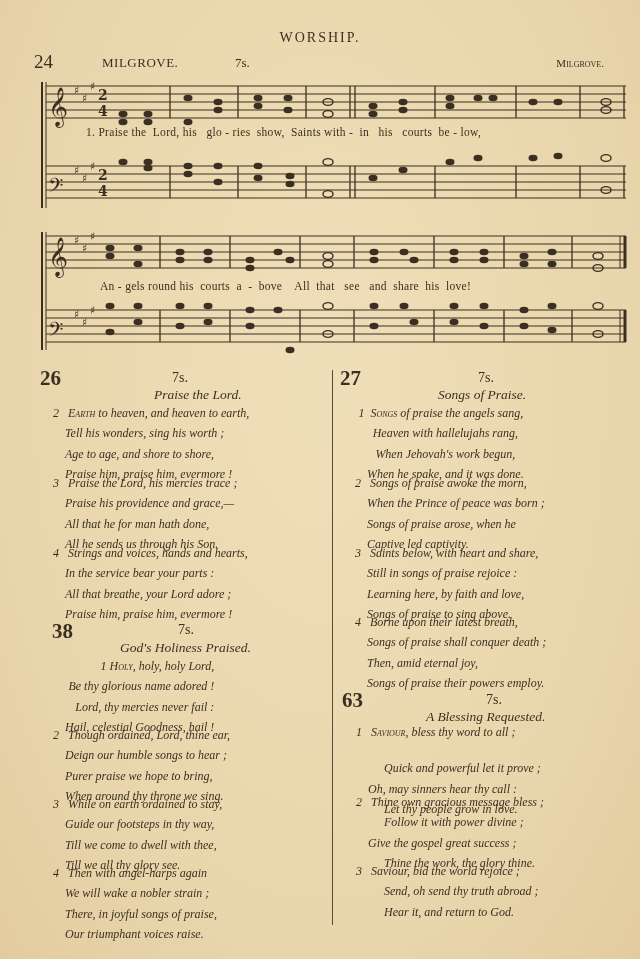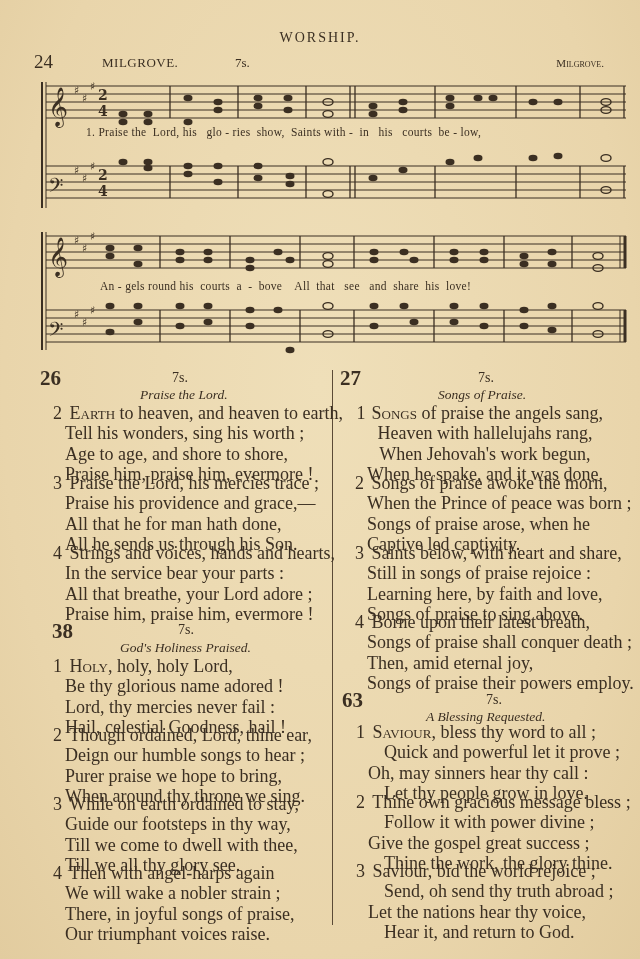--- a/index.html
+++ b/index.html
@@ -12,21 +12,21 @@
   .tune-name{position:absolute;left:102px;top:55px;font-size:13px;letter-spacing:0.5px;}
   .tune-meter{position:absolute;left:235px;top:55px;font-size:13px;}
   .tune-right{position:absolute;right:36px;top:57px;font-size:11px;font-variant:small-caps;}
   .system{position:absolute;left:38px;width:592px;}
   .staffsvg{position:absolute;left:0;top:0;}
   .lyric{position:absolute;font-size:11.5px;white-space:pre;letter-spacing:0.3px;}
   .hymn{position:absolute;}
   .hnum{position:absolute;font-size:21px;font-weight:bold;}
   .meter{position:absolute;font-size:14px;}
   .htitle{position:absolute;font-style:italic;font-size:13.5px;white-space:nowrap;}
-  .stanza{position:absolute;font-size:18px;line-height:20.3px;}
+  .stanza{position:absolute;font-size:12px;line-height:20.3px;font-style:italic;}
   .line{white-space:nowrap;}
   .snum{display:inline-block;width:12px;}
   .ind{padding-left:12px;}
   .sc{font-variant:small-caps;}
   .divider{position:absolute;left:332px;top:370px;width:1px;height:555px;background:#5b4a36;}
 </style>
 </head>
 <body>
 
 <div class="page">
@@ -254,21 +254,21 @@
       </g>
     </svg>
     <div class="lyric" style="left:62px;top:58px;">An - gels round his  courts  a  -  bove    All  that   see   and  share  his  love!</div>
   </div>
 
   <div class="divider"></div>
 
   <div class="hymn">
     <div class="hnum" style="left:40px;top:366px;">26</div>
     <div class="meter" style="left:172px;top:370px;">7s.</div>
-    <div class="htitle" style="left:140px;top:387px;">Praise the Lord.</div>
+    <div class="htitle" style="left:154px;top:387px;">Praise the Lord.</div>
     <div class="stanza" style="left:53px;top:403px;">
       <div class="line"><span class="snum">2</span> <span class="sc">Earth</span><span> to heaven, and heaven to earth,</span></div>
       <div class="line ind">Tell his wonders, sing his worth ;</div>
       <div class="line ind">Age to age, and shore to shore,</div>
       <div class="line ind">Praise him, praise him, evermore !</div>
     </div>
     <div class="stanza" style="left:53px;top:473px;">
       <div class="line"><span class="snum">3</span> <span>Praise the Lord, his mercies trace ;</span></div>
       <div class="line ind">Praise his providence and grace,—</div>
       <div class="line ind">All that he for man hath done,</div>
@@ -279,21 +279,21 @@
       <div class="line ind">In the service bear your parts :</div>
       <div class="line ind">All that breathe, your Lord adore ;</div>
       <div class="line ind">Praise him, praise him, evermore !</div>
     </div>
   </div>
 
   <div class="hymn">
     <div class="hnum" style="left:52px;top:619px;text-align:right;">38</div>
     <div class="meter" style="left:178px;top:622px;">7s.</div>
     <div class="htitle" style="left:120px;top:640px;">God's Holiness Praised.</div>
-    <div class="stanza" style="left:53px;top:656px;">
+    <div class="stanza" style="left:53px;top:656px;text-align:right;">
       <div class="line"><span class="snum">1</span> <span class="sc">Holy</span><span>, holy, holy Lord,</span></div>
       <div class="line ind">Be thy glorious name adored !</div>
       <div class="line ind">Lord, thy mercies never fail :</div>
       <div class="line ind">Hail, celestial Goodness, hail !</div>
     </div>
     <div class="stanza" style="left:53px;top:725px;">
       <div class="line"><span class="snum">2</span> <span>Though ordained, Lord, thine ear,</span></div>
       <div class="line ind">Deign our humble songs to hear ;</div>
       <div class="line ind">Purer praise we hope to bring,</div>
       <div class="line ind">When around thy throne we sing.</div>
@@ -341,31 +341,30 @@
       <div class="line ind">Songs of praise their powers employ.</div>
     </div>
   </div>
 
   <div class="hymn">
     <div class="hnum" style="left:342px;top:688px;">63</div>
     <div class="meter" style="left:486px;top:692px;">7s.</div>
     <div class="htitle" style="left:426px;top:709px;">A Blessing Requested.</div>
     <div class="stanza" style="left:356px;top:722px;">
       <div class="line"><span class="snum">1</span> <span class="sc">Saviour</span><span>, bless thy word to all ;</span></div>
-      <div class="line" style="padding-left:28px;">Quick and powerful let it prove ;</div>
+      <div class="line" style="padding-left:28px;margin-top:16px;">Quick and powerful let it prove ;</div>
       <div class="line ind">Oh, may sinners hear thy call :</div>
       <div class="line" style="padding-left:28px;">Let thy people grow in love.</div>
     </div>
     <div class="stanza" style="left:356px;top:792px;">
       <div class="line"><span class="snum">2</span> <span>Thine own gracious message bless ;</span></div>
       <div class="line" style="padding-left:28px;">Follow it with power divine ;</div>
       <div class="line ind">Give the gospel great success ;</div>
       <div class="line" style="padding-left:28px;">Thine the work, the glory thine.</div>
     </div>
     <div class="stanza" style="left:356px;top:861px;">
       <div class="line"><span class="snum">3</span> <span>Saviour, bid the world rejoice ;</span></div>
       <div class="line" style="padding-left:28px;">Send, oh send thy truth abroad ;</div>
-      <div class="line ind">Let the nations hear thy voice,</div>
       <div class="line" style="padding-left:28px;">Hear it, and return to God.</div>
     </div>
   </div>
 
 </div>
 
 </body></html>

